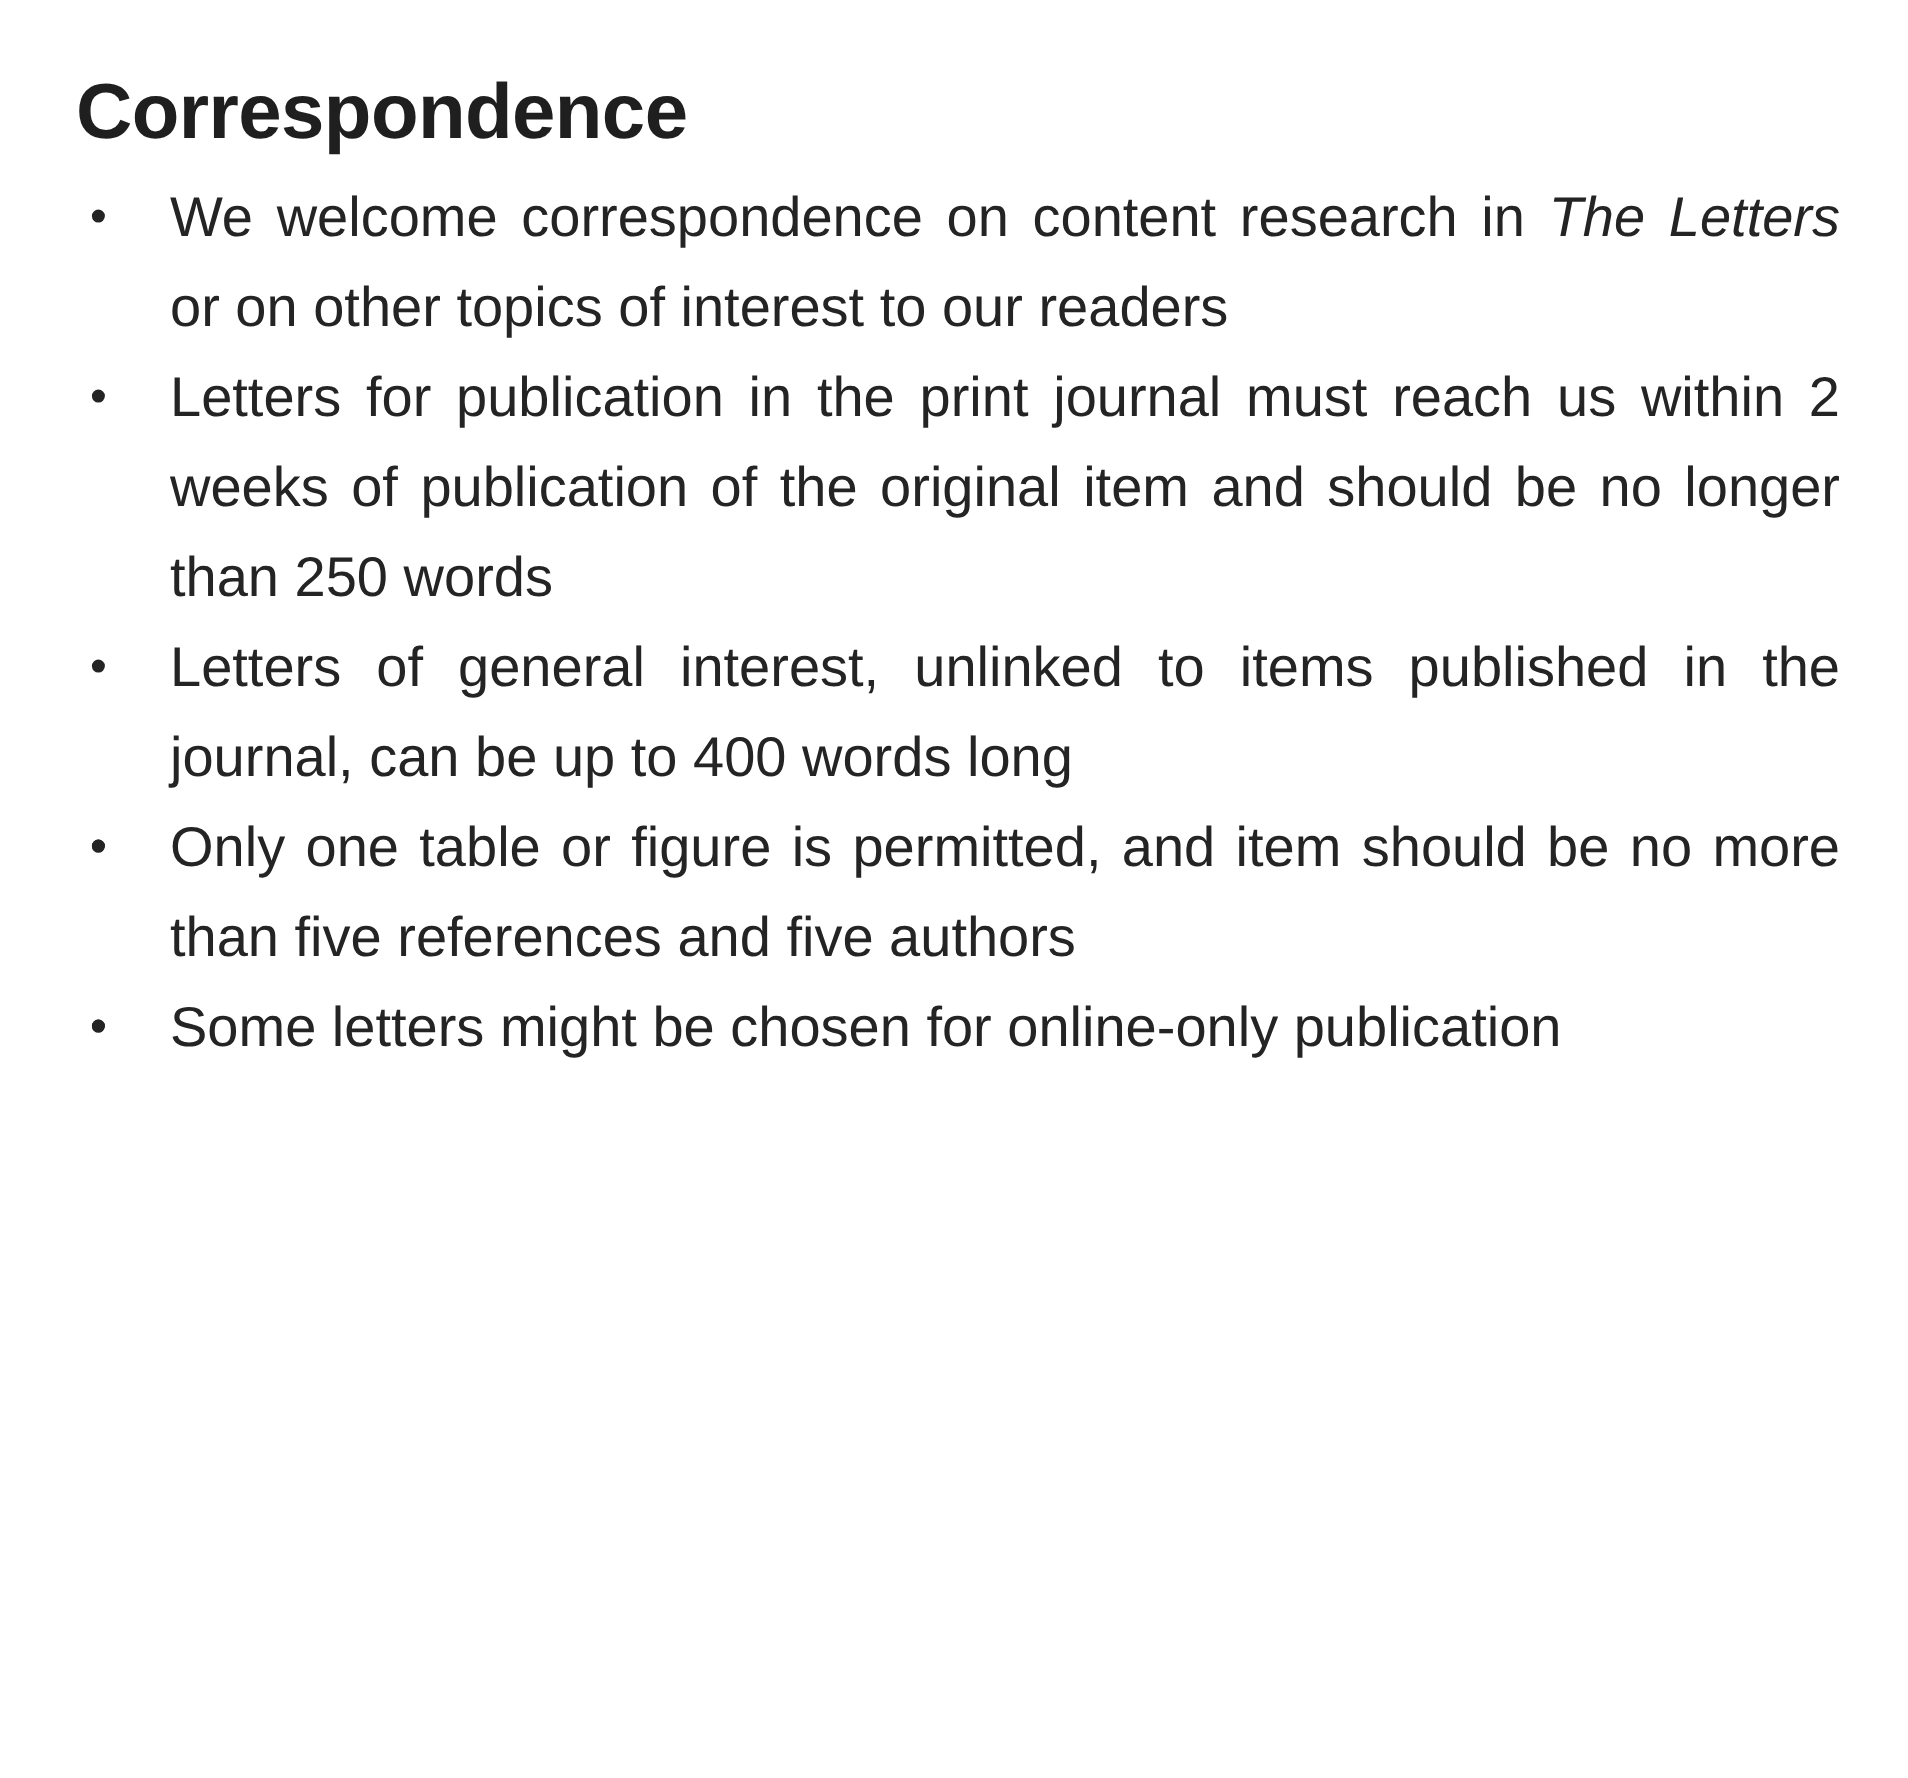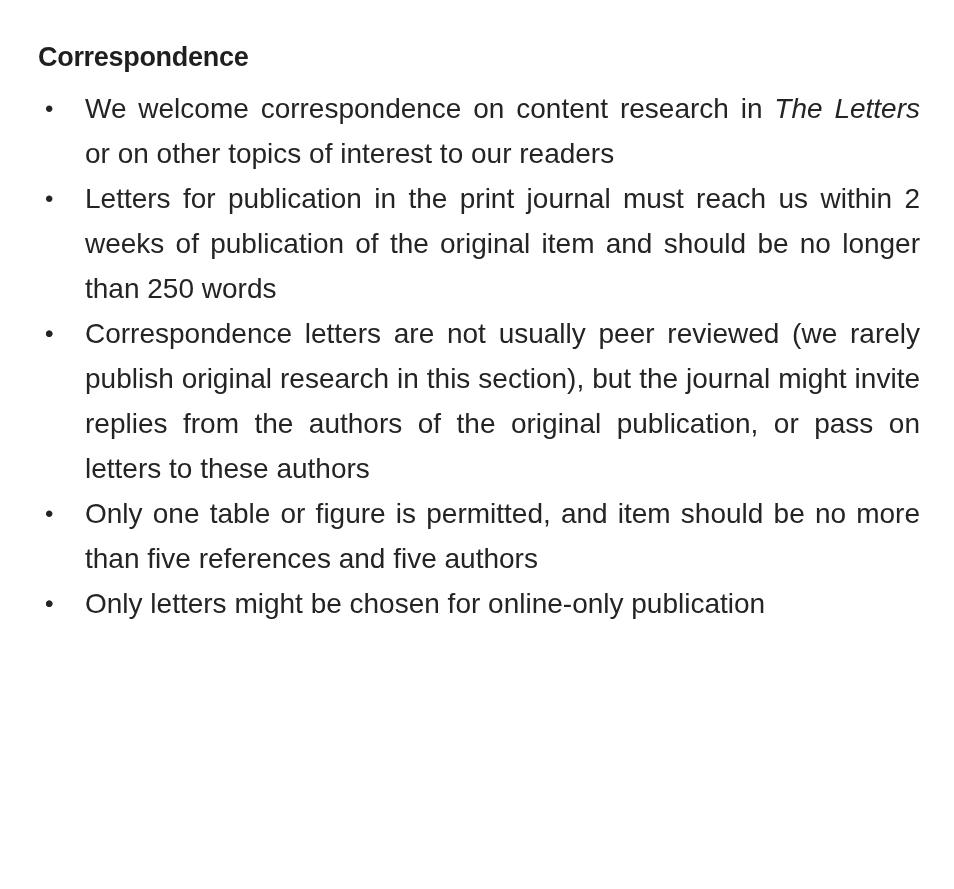--- a/index.html
+++ b/index.html
@@ -17,21 +17,21 @@
   }
   .page {
     box-sizing: border-box;
     width: 954px;
     height: 889px;
     padding: 38px 34px 0 38px;
     background: #ffffff;
   }
   .heading {
     margin: 0 0 10px 0;
-    font-size: 27px;
+    font-size: 39px;
     line-height: 38px;
     font-weight: 700;
     letter-spacing: -0.3px;
     color: #1f1f1f;
   }
   ul.bullet-list {
     list-style: none;
     margin: 0;
     padding: 0;
   }
@@ -58,19 +58,19 @@
 </style>
 </head>
 <body>
 
 <div class="page">
   <h1 class="heading">Correspondence</h1>
 
   <ul class="bullet-list">
       <li><span class="bullet">•</span><span>We welcome correspondence on content research in </span><span class="italic">The Letters</span><span> or on other topics of interest to our readers</span></li>
       <li><span class="bullet">•</span><span>Letters for publication in the print journal must reach us within 2 weeks of publication of the original item and should be no longer than 250 words</span></li>
+      <li><span class="bullet">•</span><span>Letters of general interest, unlinked to items published in the journal, can be up to 400 words long</span></li>
       <li><span class="bullet">•</span></li>
-      <li><span class="bullet">•</span><span>Correspondence letters are not usually peer reviewed (we rarely publish original research in this section), but the journal might invite replies from the authors of the original publication, or pass on letters to these authors</span></li>
       <li><span class="bullet">•</span><span>Only one table or figure is permitted, and item should be no more than five references and five authors</span></li>
       <li><span class="bullet">•</span></li>
-      <li><span class="bullet">•</span><span>Only letters might be chosen for online-only publication</span></li>
+      <li><span class="bullet">•</span><span>Some letters might be chosen for online-only publication</span></li>
     </ul>
 </div>
 
 </body></html>

